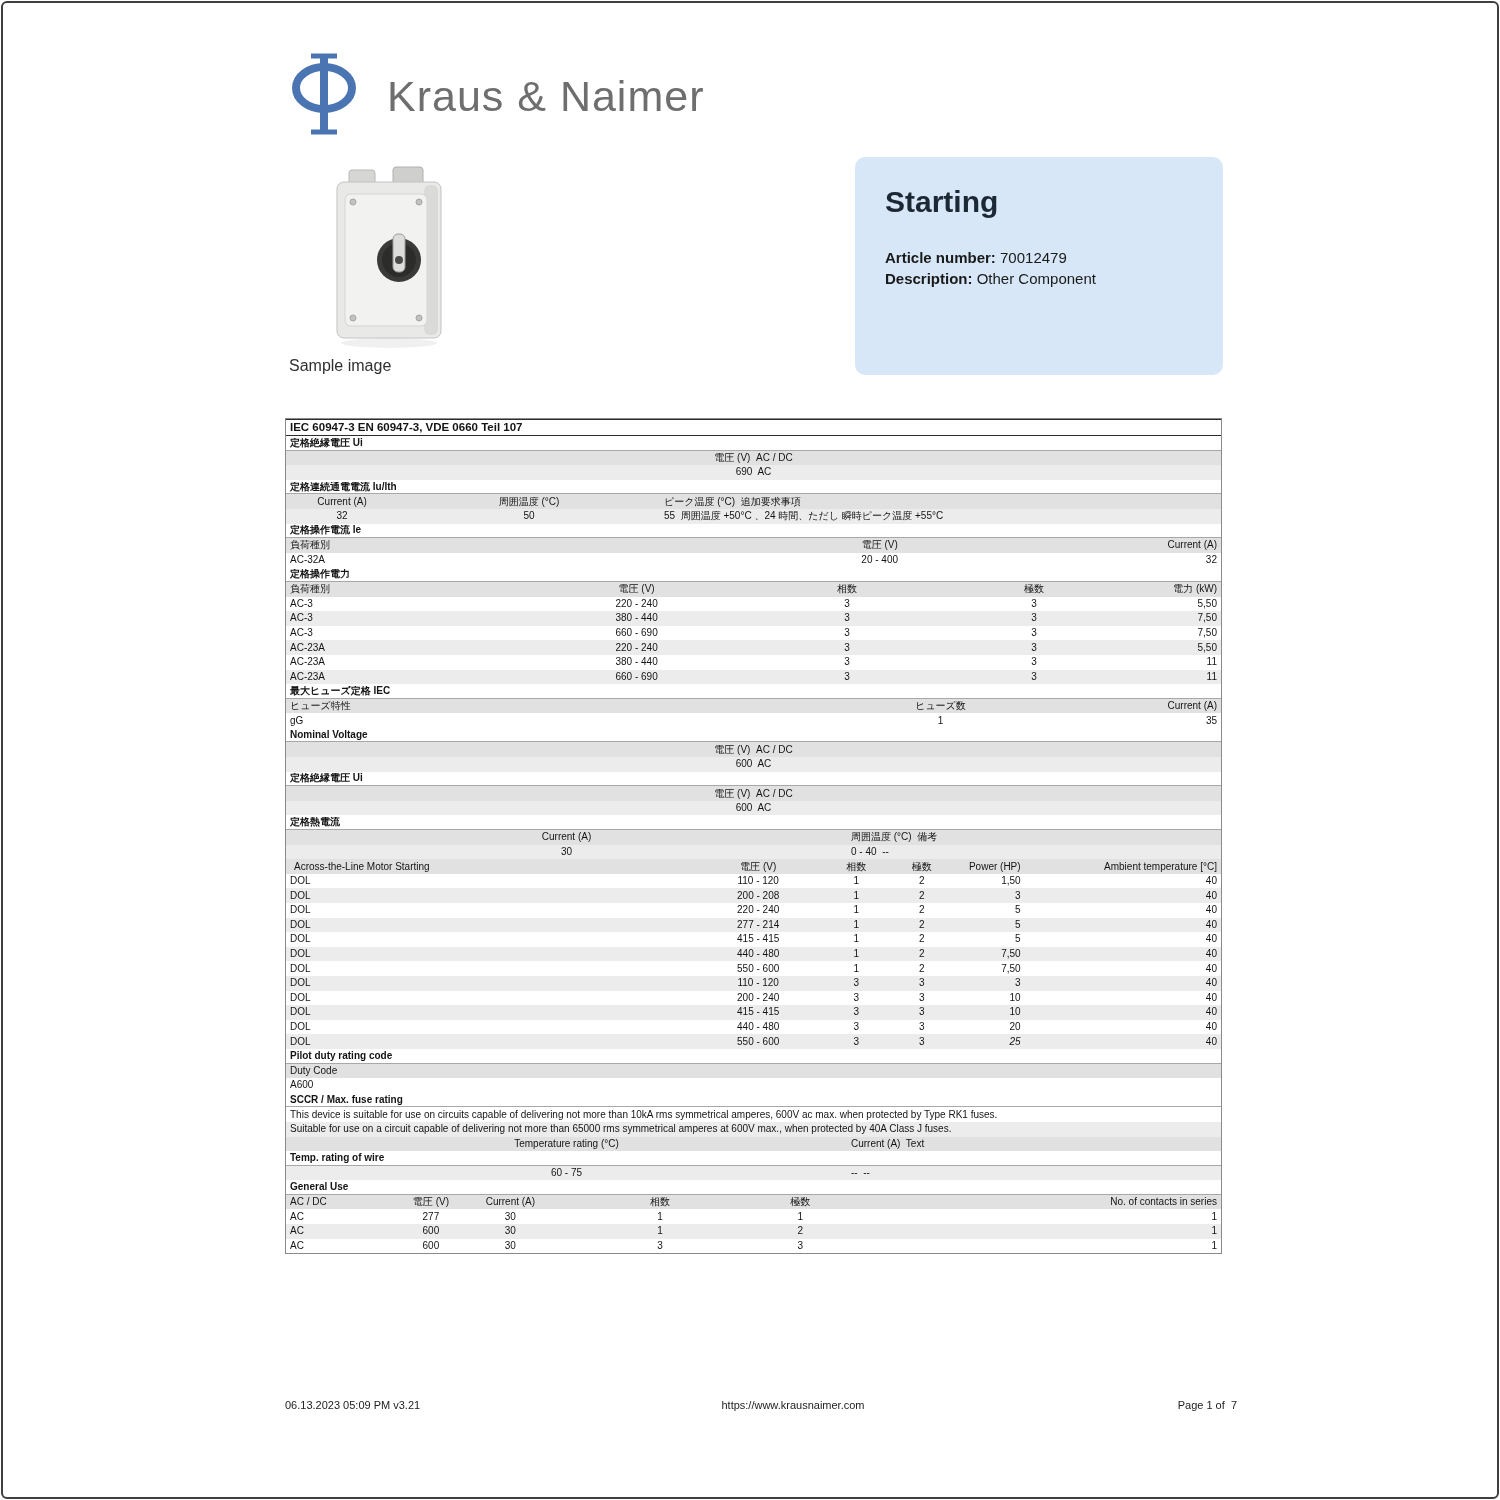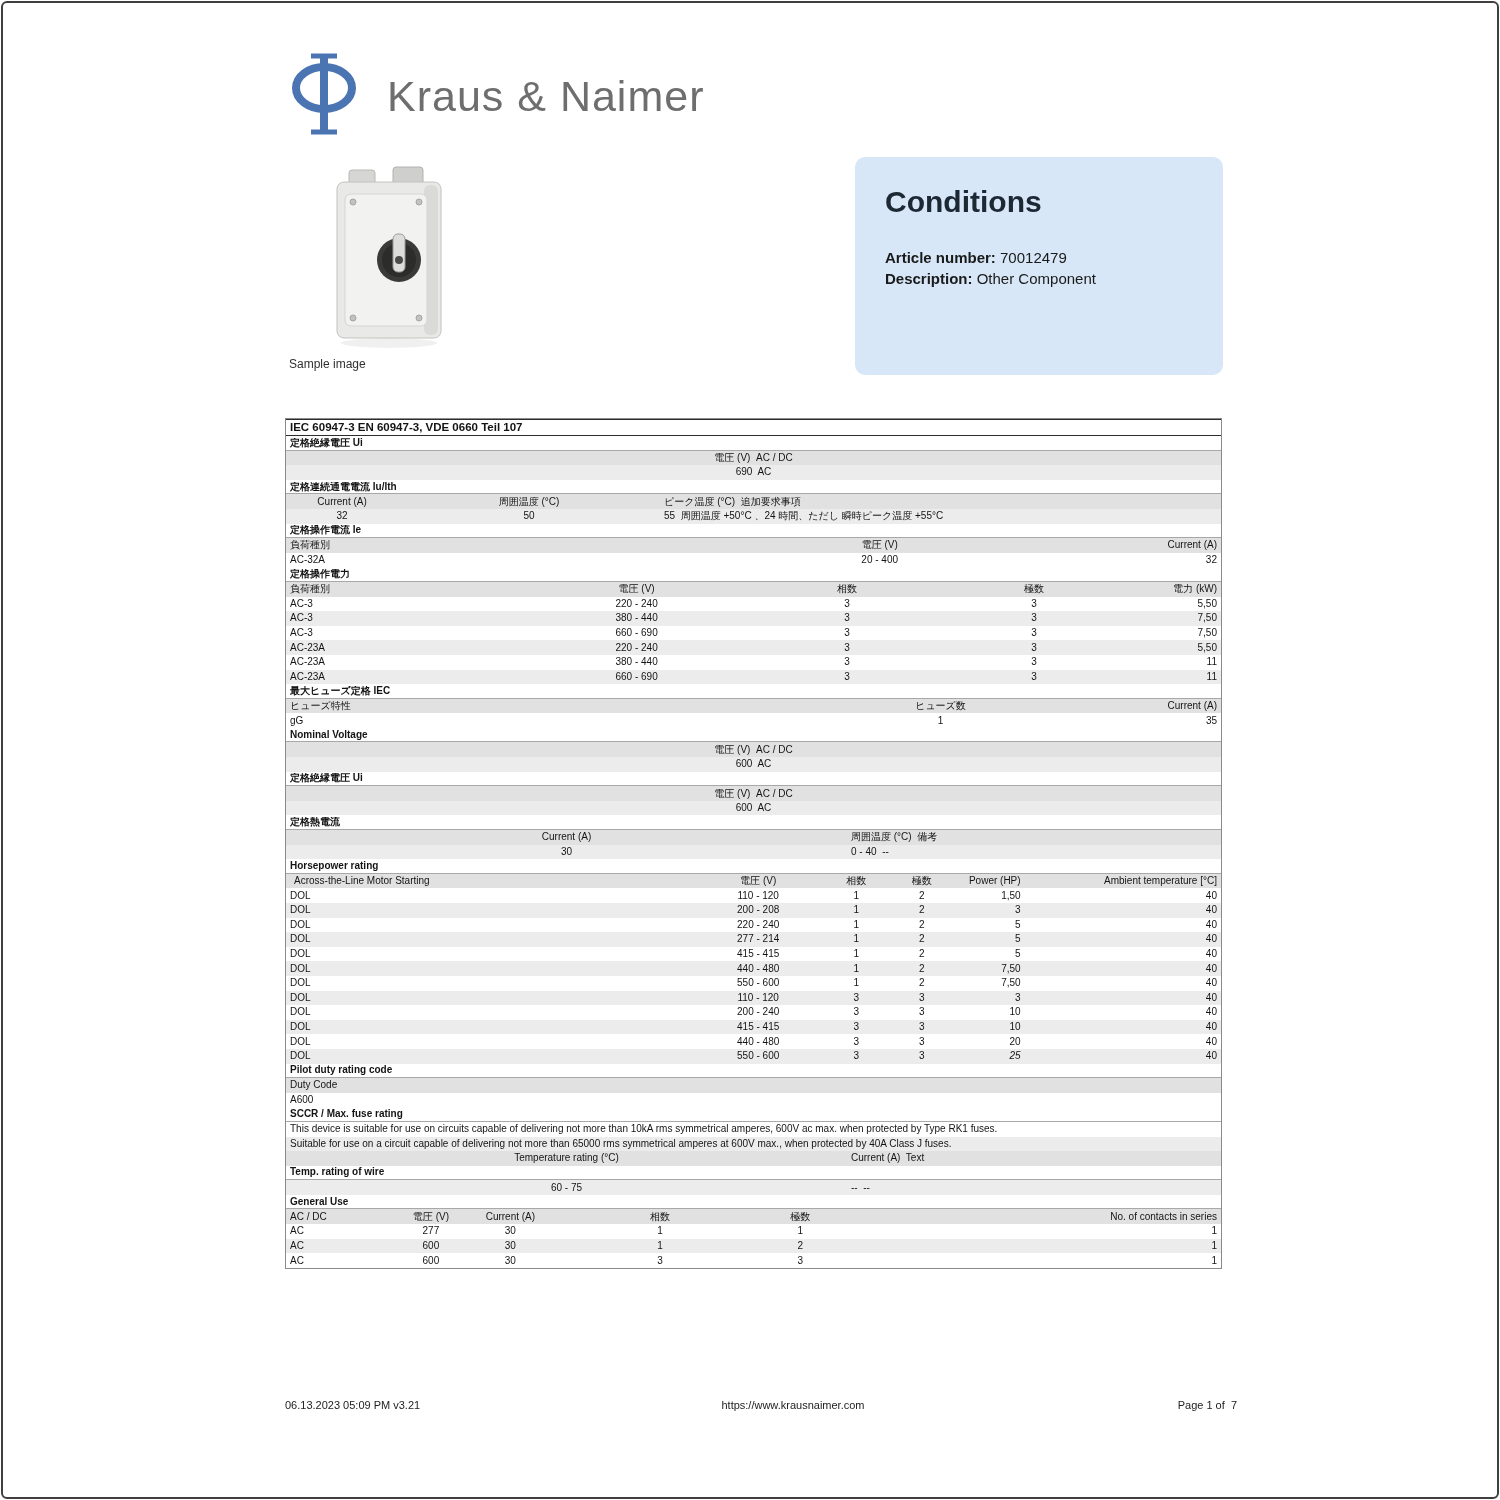--- a/index.html
+++ b/index.html
@@ -27,21 +27,21 @@
     display: flex; align-items: center; gap: 24px;
   }
   .logo-phi { color: var(--logo-blue, #4a74b2); }
   .logo-text {
     font-size: 43px; color: #6e6e6e; letter-spacing: 1px; font-weight: 400;
   }
 
   
   .product { position: absolute; left: 289px; top: 164px; width: 180px; }
   .product svg { margin-left: 40px; display: block; }
-  .product-caption { margin-top: 7px; font-size: 12px; color: #303030; }
+  .product-caption { margin-top: 7px; font-size: 16px; color: #303030; }
 
   
   .info-box {
     position: absolute; left: 855px; top: 157px;
     width: 368px; height: 218px;
     background: var(--infobox-bg, #d7e7f7);
     border-radius: 10px;
     padding: 28px 30px;
   }
   .info-title { font-size: 30px; font-weight: 700; color: #1c2834; margin-bottom: 30px; }
@@ -104,21 +104,21 @@
       <circle cx="90" cy="154" r="3" fill="#c2c2c0" stroke="#a5a5a3"></circle>
       <circle cx="70" cy="96" r="22" fill="#3a3a38"></circle>
       <circle cx="70" cy="96" r="17" fill="#2c2c2a"></circle>
       <rect x="64" y="70" width="12" height="38" rx="5" fill="#dddddb" stroke="#9c9c9a"></rect>
       <circle cx="70" cy="96" r="4" fill="#4c4c4a"></circle>
     </svg>
     <figcaption class="product-caption">Sample image</figcaption>
   </figure>
 
   <section class="info-box">
-    <h1 class="info-title">Conditions</h1>
+    <h1 class="info-title">Starting</h1>
     <p class="info-line"><span class="b">Article number:</span> <span>70012479</span></p>
     <p class="info-line"><span class="b">Description:</span> <span>Other Component</span></p>
   </section>
 
   <main class="spec-table">
       <div class="row section">
         <div class="cell" style="width: 100%; text-align: left;">IEC 60947-3 EN 60947-3, VDE 0660 Teil 107</div>
       </div>
       <div class="row subhead">
         <div class="cell" style="width: 100%; text-align: left;">定格絶縁電圧 Ui</div>
@@ -241,23 +241,20 @@
       <div class="row subhead">
         <div class="cell" style="width: 100%; text-align: left;">定格熱電流</div>
       </div>
       <div class="row header">
         <div class="cell" style="width: 60%; text-align: center;">Current (A)</div>
         <div class="cell" style="width: 40%; text-align: left;">周囲温度 (°C)  備考</div>
       </div>
       <div class="row data bg-g">
         <div class="cell" style="width: 60%; text-align: center;">30</div>
         <div class="cell" style="width: 40%; text-align: left;">0 - 40  --</div>
-      </div>
-      <div class="row subhead">
-        <div class="cell" style="width: 100%; text-align: left;">Horsepower rating</div>
       </div>
       <div class="row header">
         <div class="cell" style="width: 43%; text-align: left; padding-left: 8px;">Across-the-Line Motor Starting</div>
         <div class="cell" style="width: 15%; text-align: center;">電圧 (V)</div>
         <div class="cell" style="width: 6%; text-align: center;">相数</div>
         <div class="cell" style="width: 8%; text-align: center;">極数</div>
         <div class="cell" style="width: 7%; text-align: right;">Power (HP)</div>
         <div class="cell" style="width: 21%; text-align: right;">Ambient temperature [°C]</div>
       </div>
       <div class="row data bg-w">

